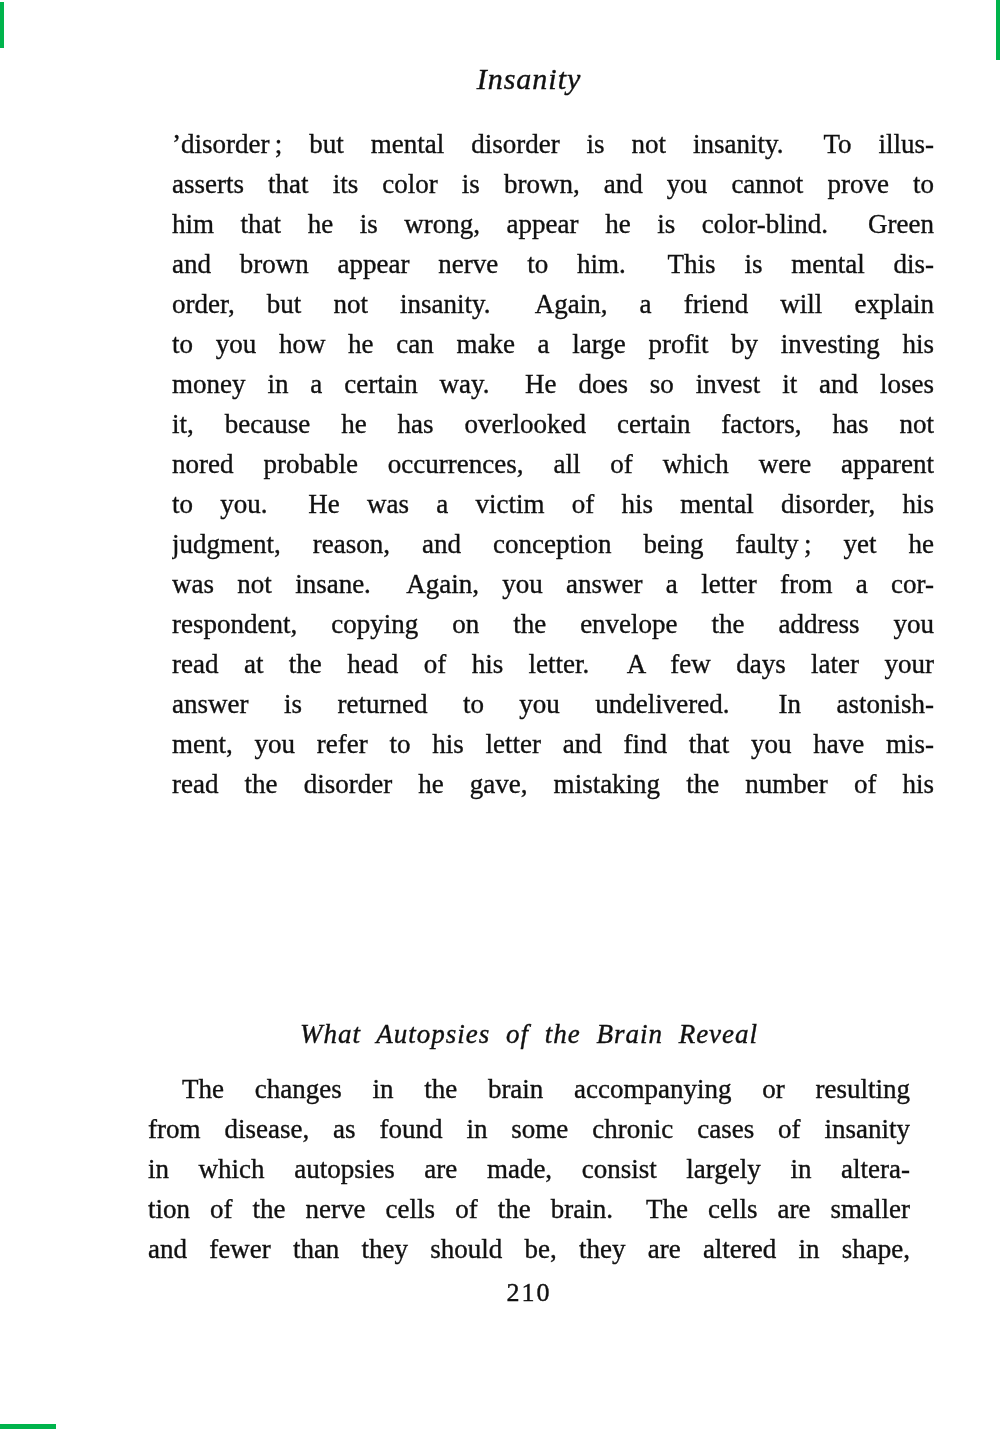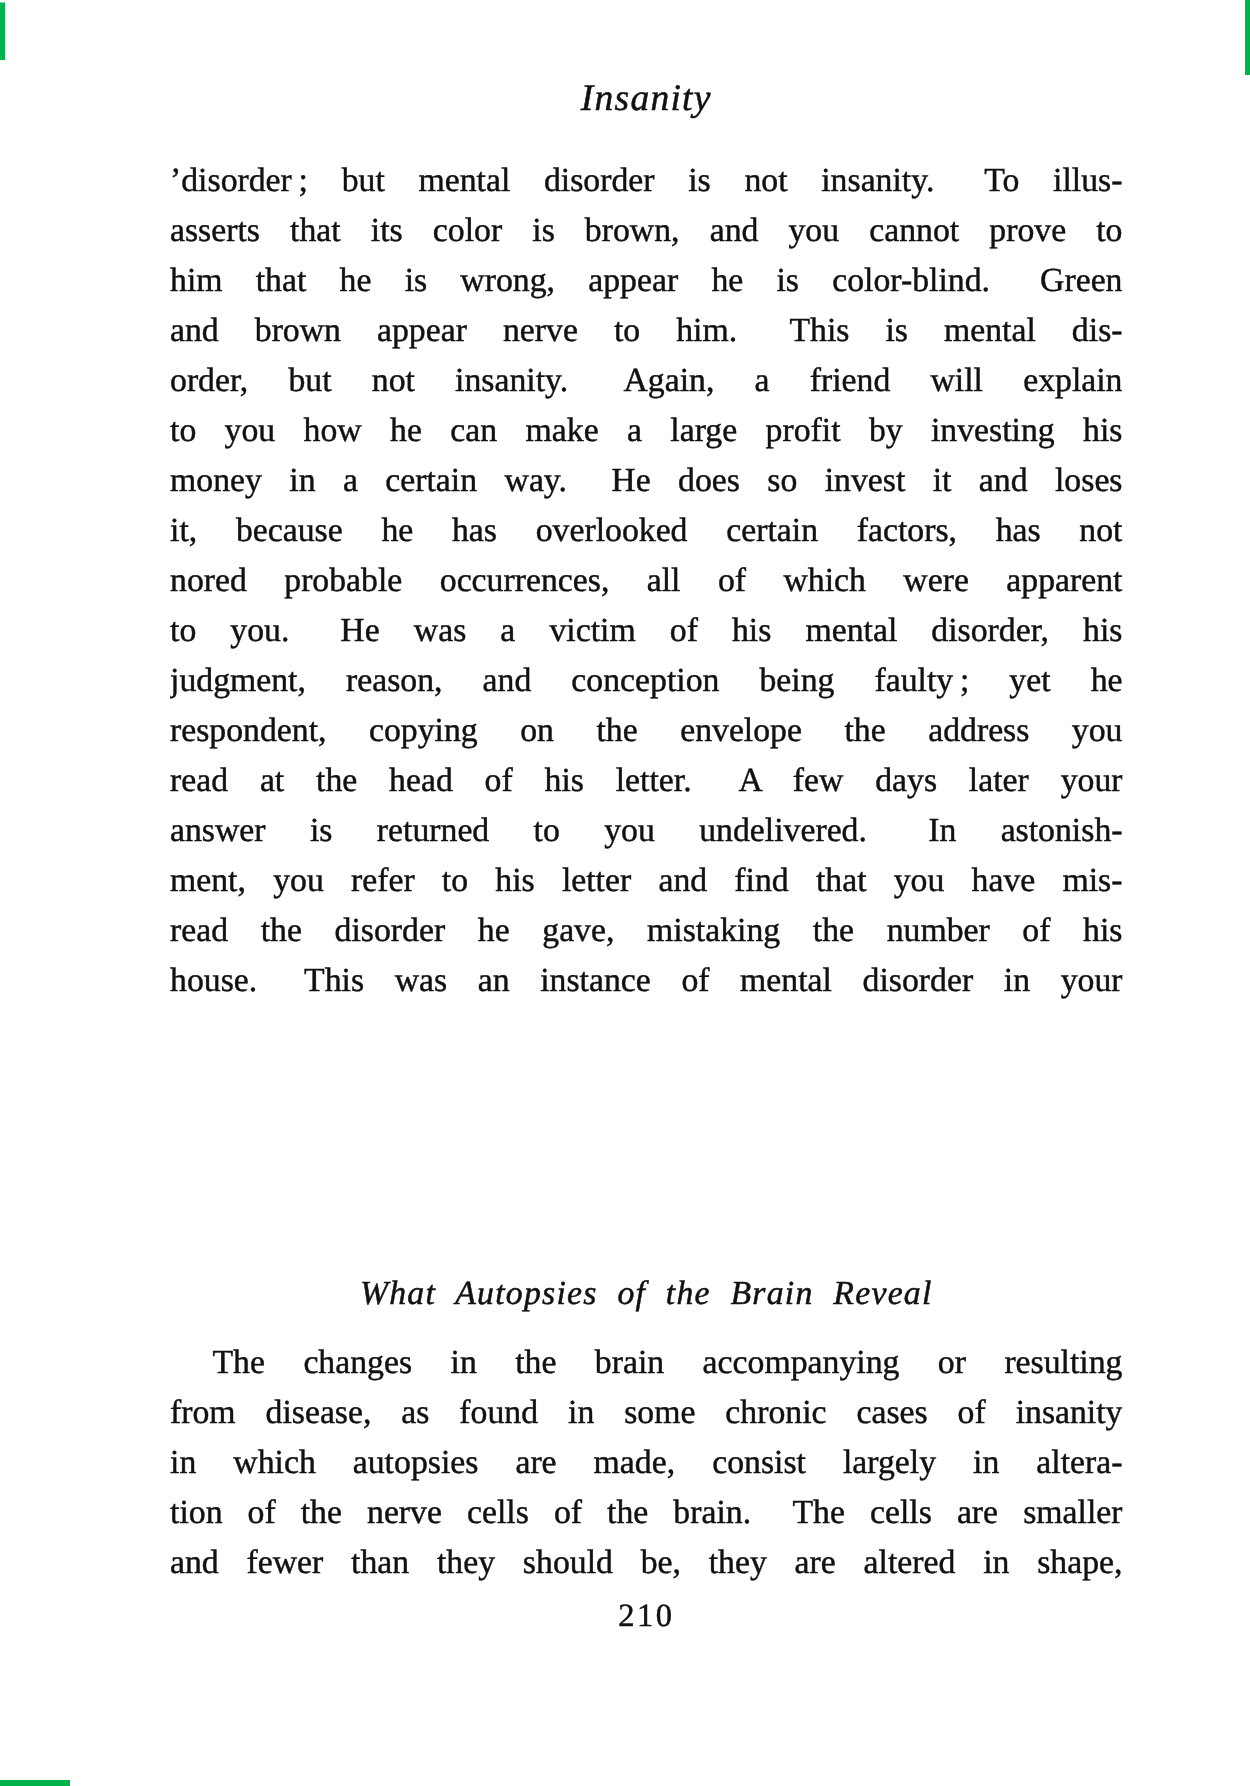--- a/index.html
+++ b/index.html
@@ -4,31 +4,31 @@
 <style>
   html, body { margin: 0; padding: 0; }
   body {
     width: 1000px; height: 1429px;
     background: #ffffff;
     color: #111111;
     font-family: "Liberation Serif", "DejaVu Serif", serif;
     position: relative;
     overflow: hidden;
   }
-  .block { position: absolute; left: 136px; width: 762px; }
+  .block { position: absolute; left: 148px; width: 762px; }
   .running-head {
     top: 59px;
     text-align: center;
     font-style: italic;
     font-size: 30px;
     line-height: 40px;
     letter-spacing: 1px;
     -webkit-text-stroke: 0.4px currentColor;
   }
-  .para1 { top: 124px; }
+  .para1 { top: 124px; margin-left: 24px; }
   .para2 { top: 1069px; }
   .line {
     font-size: 27px;
     line-height: 40px;
     height: 40px;
     text-align: justify;
     text-align-last: justify;
     text-justify: inter-word;
     overflow: hidden;
     -webkit-text-stroke: 0.35px currentColor;
@@ -67,26 +67,26 @@
   <div class="line">asserts that its color is brown, and you cannot prove to</div>
   <div class="line">him that he is wrong, appear he is color-blind.  Green</div>
   <div class="line">and brown appear nerve to him.  This is mental dis-</div>
   <div class="line">order, but not insanity.  Again, a friend will explain</div>
   <div class="line">to you how he can make a large profit by investing his</div>
   <div class="line">money in a certain way.  He does so invest it and loses</div>
   <div class="line">it, because he has overlooked certain factors, has not</div>
   <div class="line">nored probable occurrences, all of which were apparent</div>
   <div class="line">to you.  He was a victim of his mental disorder, his</div>
   <div class="line">judgment, reason, and conception being faulty ; yet he</div>
+  <div class="line">was not insane.  Again, you answer a letter from a cor-</div>
   <div class="line">respondent, copying on the envelope the address you</div>
   <div class="line">read at the head of his letter.  A few days later your</div>
   <div class="line">answer is returned to you undelivered.  In astonish-</div>
   <div class="line">ment, you refer to his letter and find that you have mis-</div>
   <div class="line">read the disorder he gave, mistaking the number of his</div>
-  <div class="line">house.  This was an instance of mental disorder in your</div>
 </div>
 
 <div class="block section-heading">What Autopsies of the Brain Reveal</div>
 
 <div class="block para2">
   <div class="line indent">The changes in the brain accompanying or resulting</div>
   <div class="line">from disease, as found in some chronic cases of insanity</div>
   <div class="line">in which autopsies are made, consist largely in altera-</div>
   <div class="line">tion of the nerve cells of the brain.  The cells are smaller</div>
   <div class="line">and fewer than they should be, they are altered in shape,</div>

